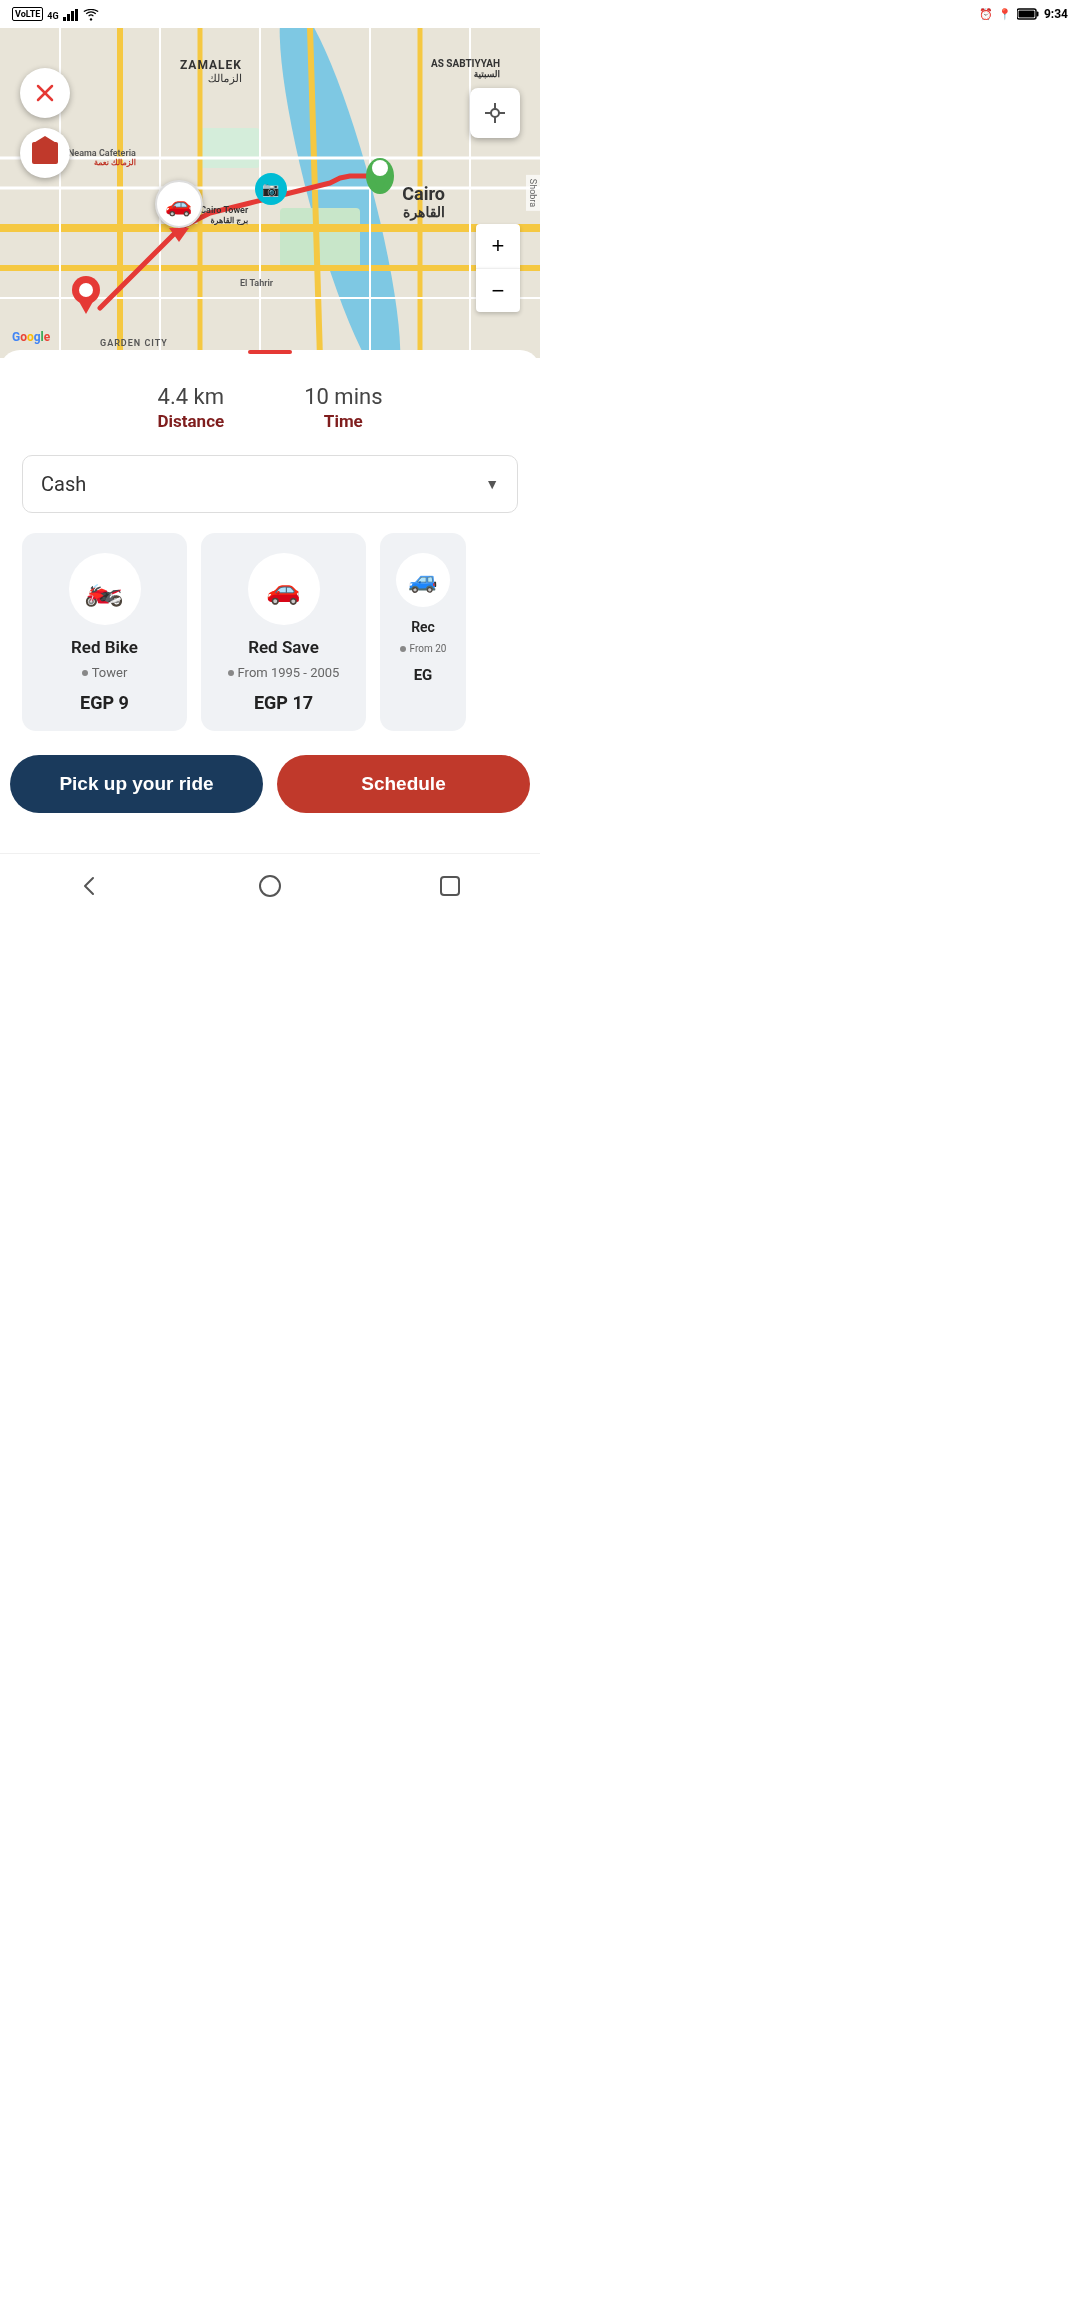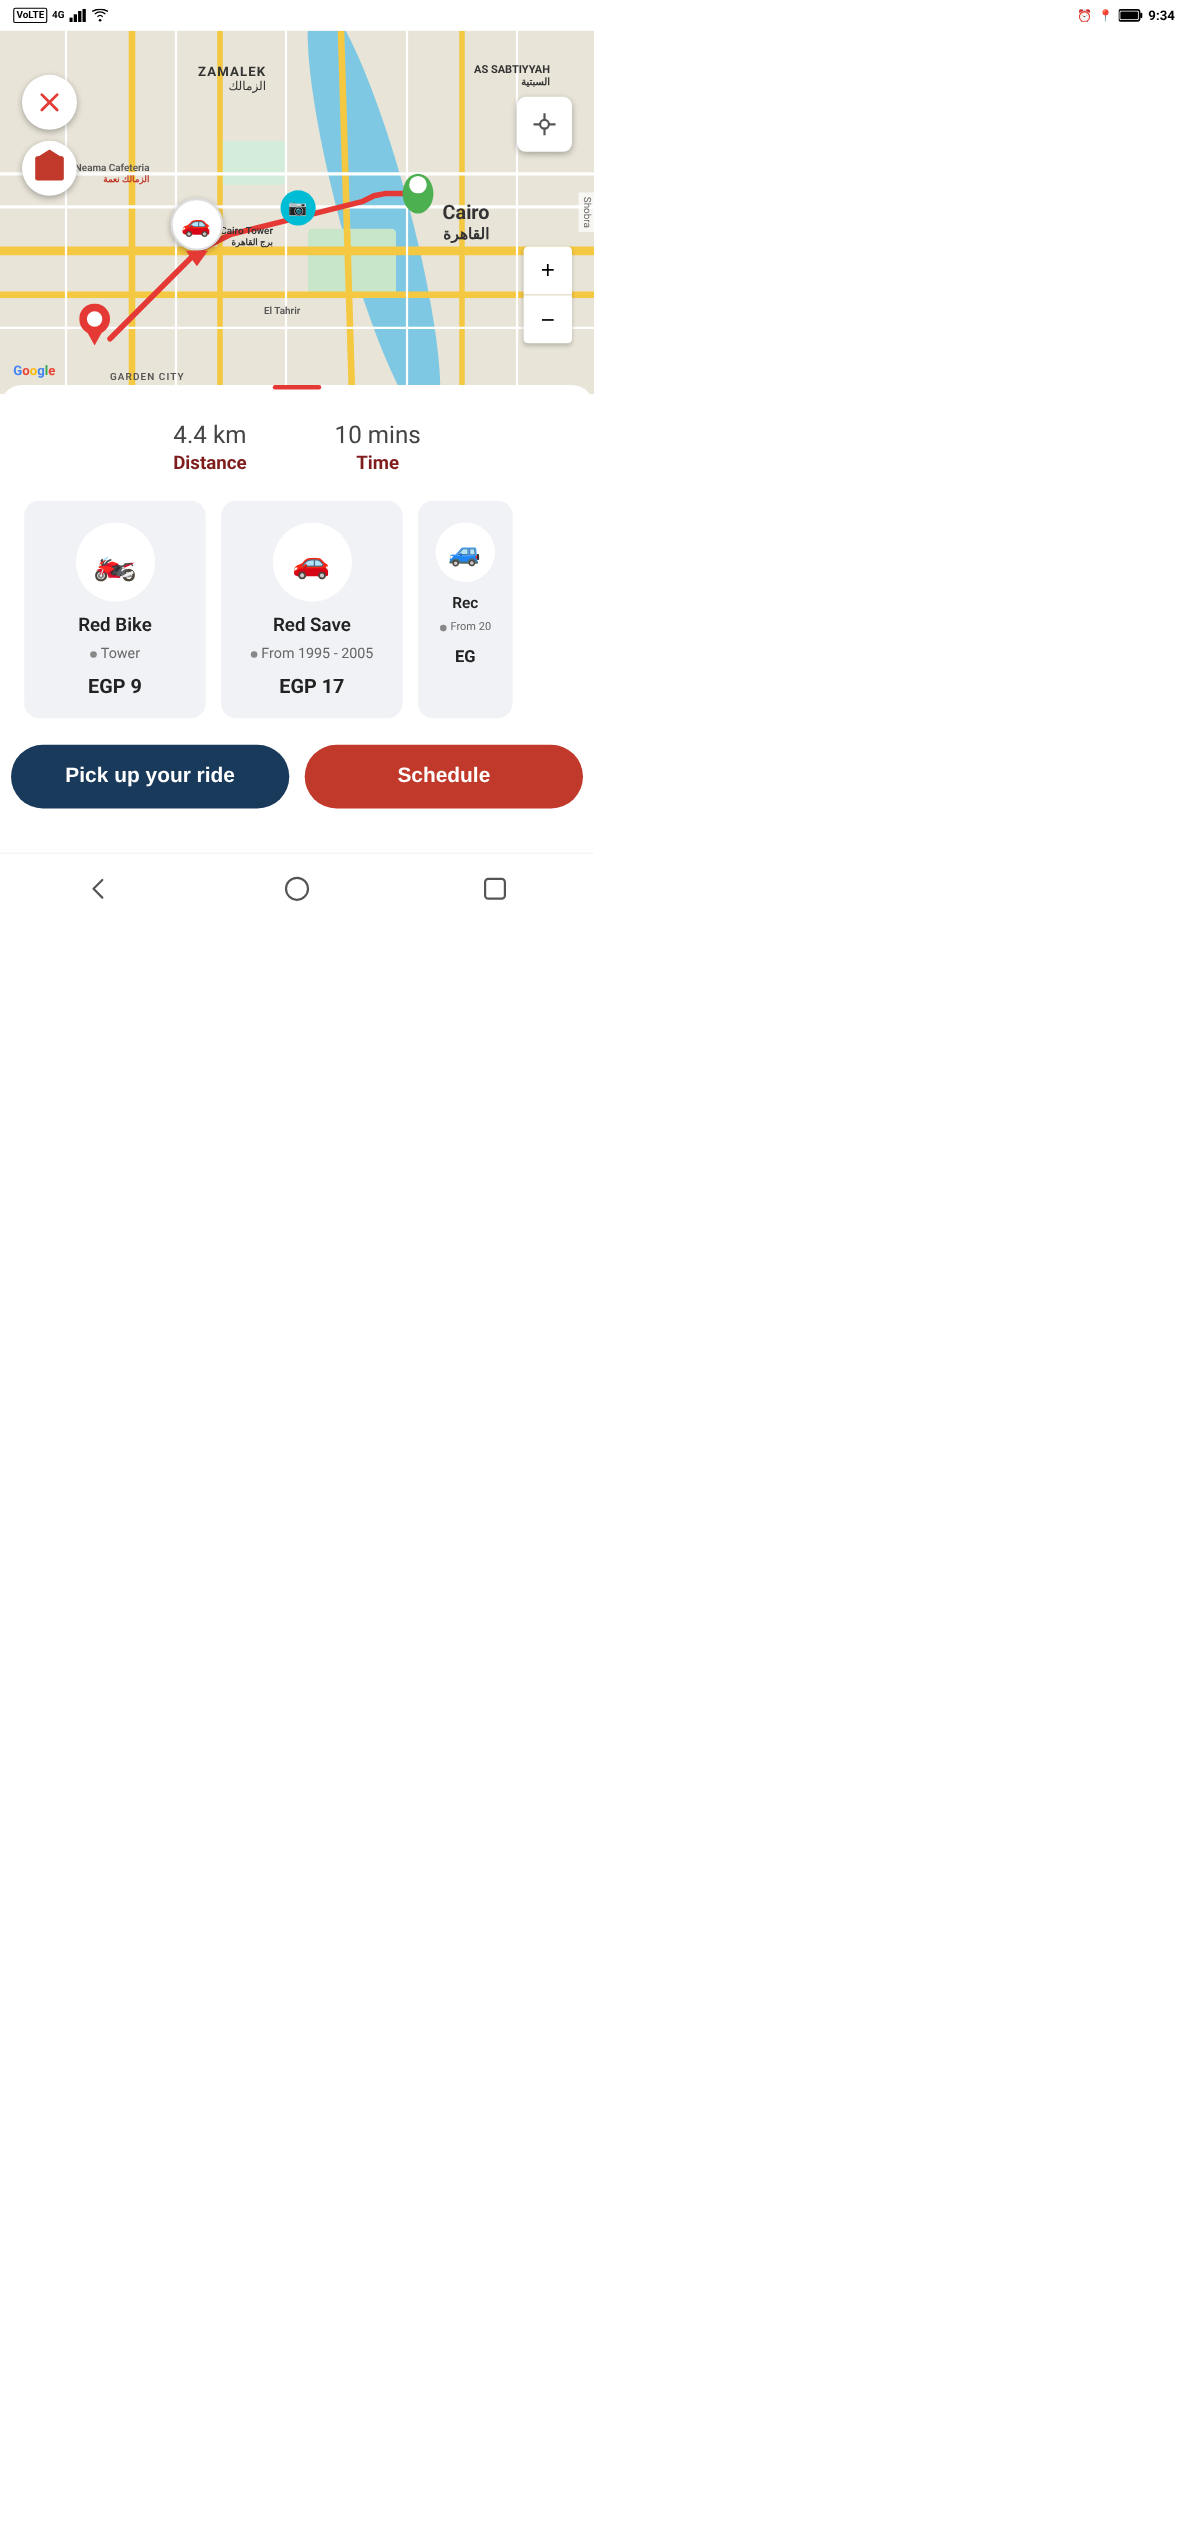--- a/index.html
+++ b/index.html
@@ -17,21 +17,21 @@
       position: absolute;
       top: 0; left: 0; right: 0;
       height: 28px;
       display: flex;
       align-items: center;
       justify-content: space-between;
       padding: 0 12px;
       z-index: 100;
     }
     .status-left {
-      display: flex; align-items: center; gap: 4px;
+      display: flex; align-items: flex-end; gap: 4px;
       font-size: 10px; font-weight: bold;
     }
     .status-right {
       display: flex; align-items: center; gap: 5px;
       font-size: 11px; font-weight: bold;
     }
 
     
     .map-area {
       position: relative;
@@ -460,20 +460,24 @@
     <div class="trip-stat">
       <div class="value">4.4 km</div>
       <div class="label">Distance</div>
     </div>
     <div class="trip-stat">
       <div class="value">10 mins</div>
       <div class="label">Time</div>
     </div>
   </div>
 
+  <div class="payment-selector">
+    <span class="payment-label">Cash</span>
+    <span class="chevron-down">▼</span>
+  </div>
 
   <div class="ride-options">
 
     <div class="ride-card">
       <div class="ride-icon-circle">
         <span style="font-size:32px;">🏍️</span>
       </div>
       <div class="ride-name">Red Bike</div>
       <div class="ride-type">
         <span class="dot"></span>

